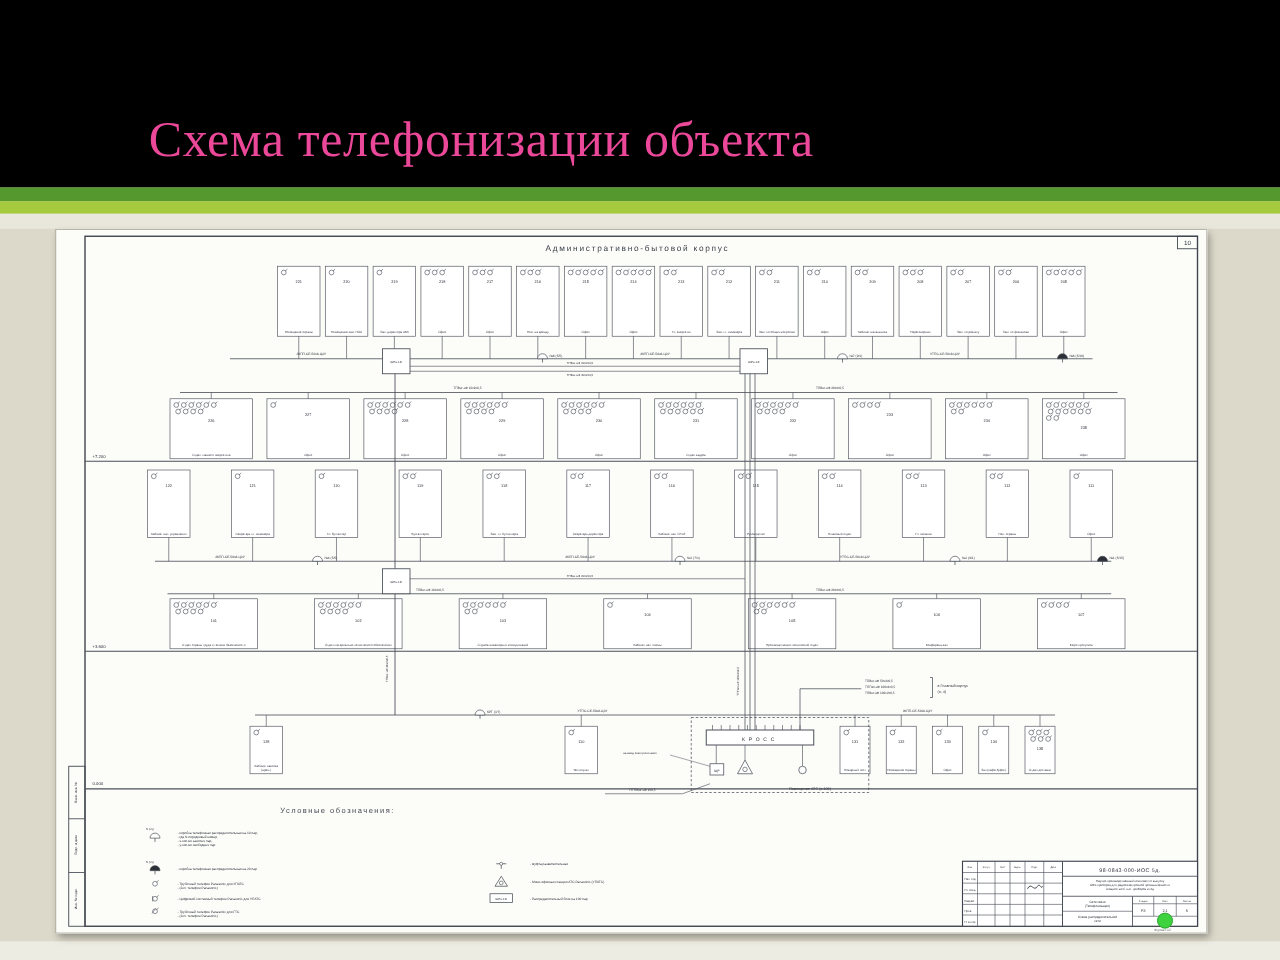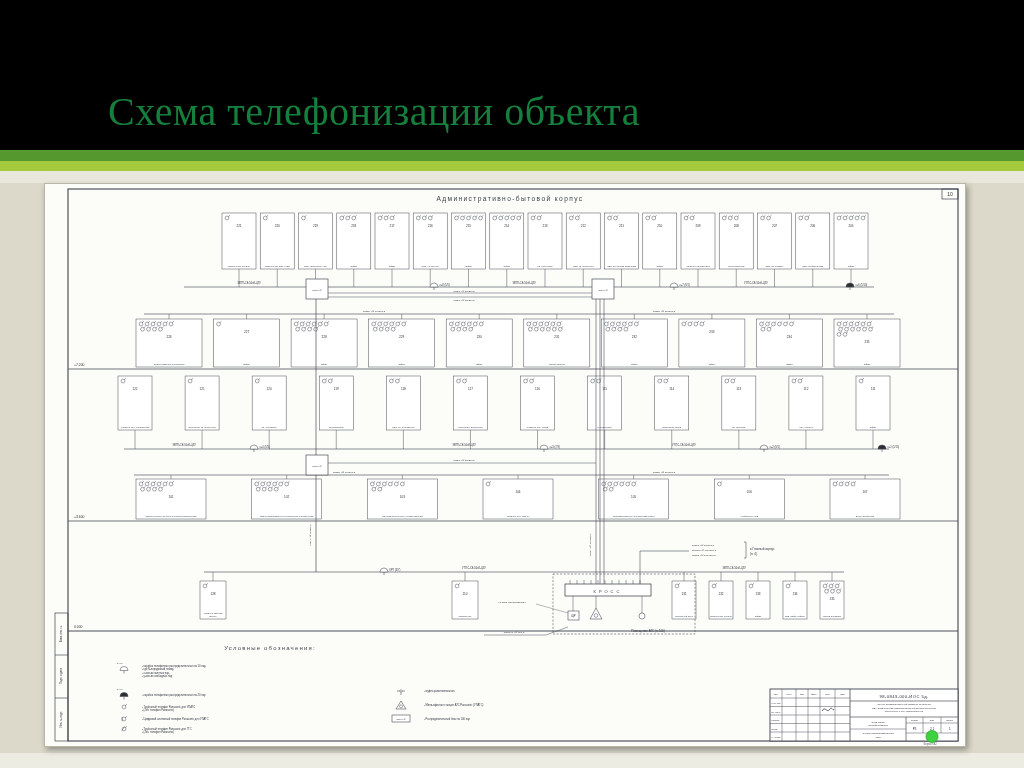--- a/index.html
+++ b/index.html
@@ -2,23 +2,23 @@
 <html><head>
 <meta charset="utf-8">
 <style>
   html,body{margin:0;padding:0;}
   body{
     width:1024px;height:768px;position:relative;overflow:hidden;
     background:#dcd9ca;font-family:"Liberation Sans",sans-serif;
   }
   .header{position:absolute;left:0;top:0;width:1024px;height:150px;background:#000;}
   .slide-title{
-    position:absolute;left:108px;top:88px;margin:0;
+    position:absolute;left:119px;top:88px;margin:0;
     font-family:"Liberation Serif",serif;font-weight:400;
-    font-size:40px;color:#15803d;letter-spacing:0.5px;white-space:nowrap;
+    font-size:40px;color:#ec4899;letter-spacing:0.5px;white-space:nowrap;
   }
   .stripe-dark{position:absolute;left:0;top:150px;width:1024px;height:11px;background:#55982d;}
   .stripe-light{position:absolute;left:0;top:161px;width:1024px;height:10px;background:#a5ca3e;}
   .band-top{position:absolute;left:0;top:171px;width:1024px;height:12px;background:#e9e7db;}
   .band-bottom{position:absolute;left:0;bottom:0;width:1024px;height:15px;background:#edece3;}
   .sheet{
     position:absolute;left:44px;top:183px;width:922px;height:564px;
     background:#fcfcf9;box-shadow:2px 3px 6px rgba(0,0,0,0.35);
   }
   svg text{font-family:"Liberation Sans",sans-serif;}

